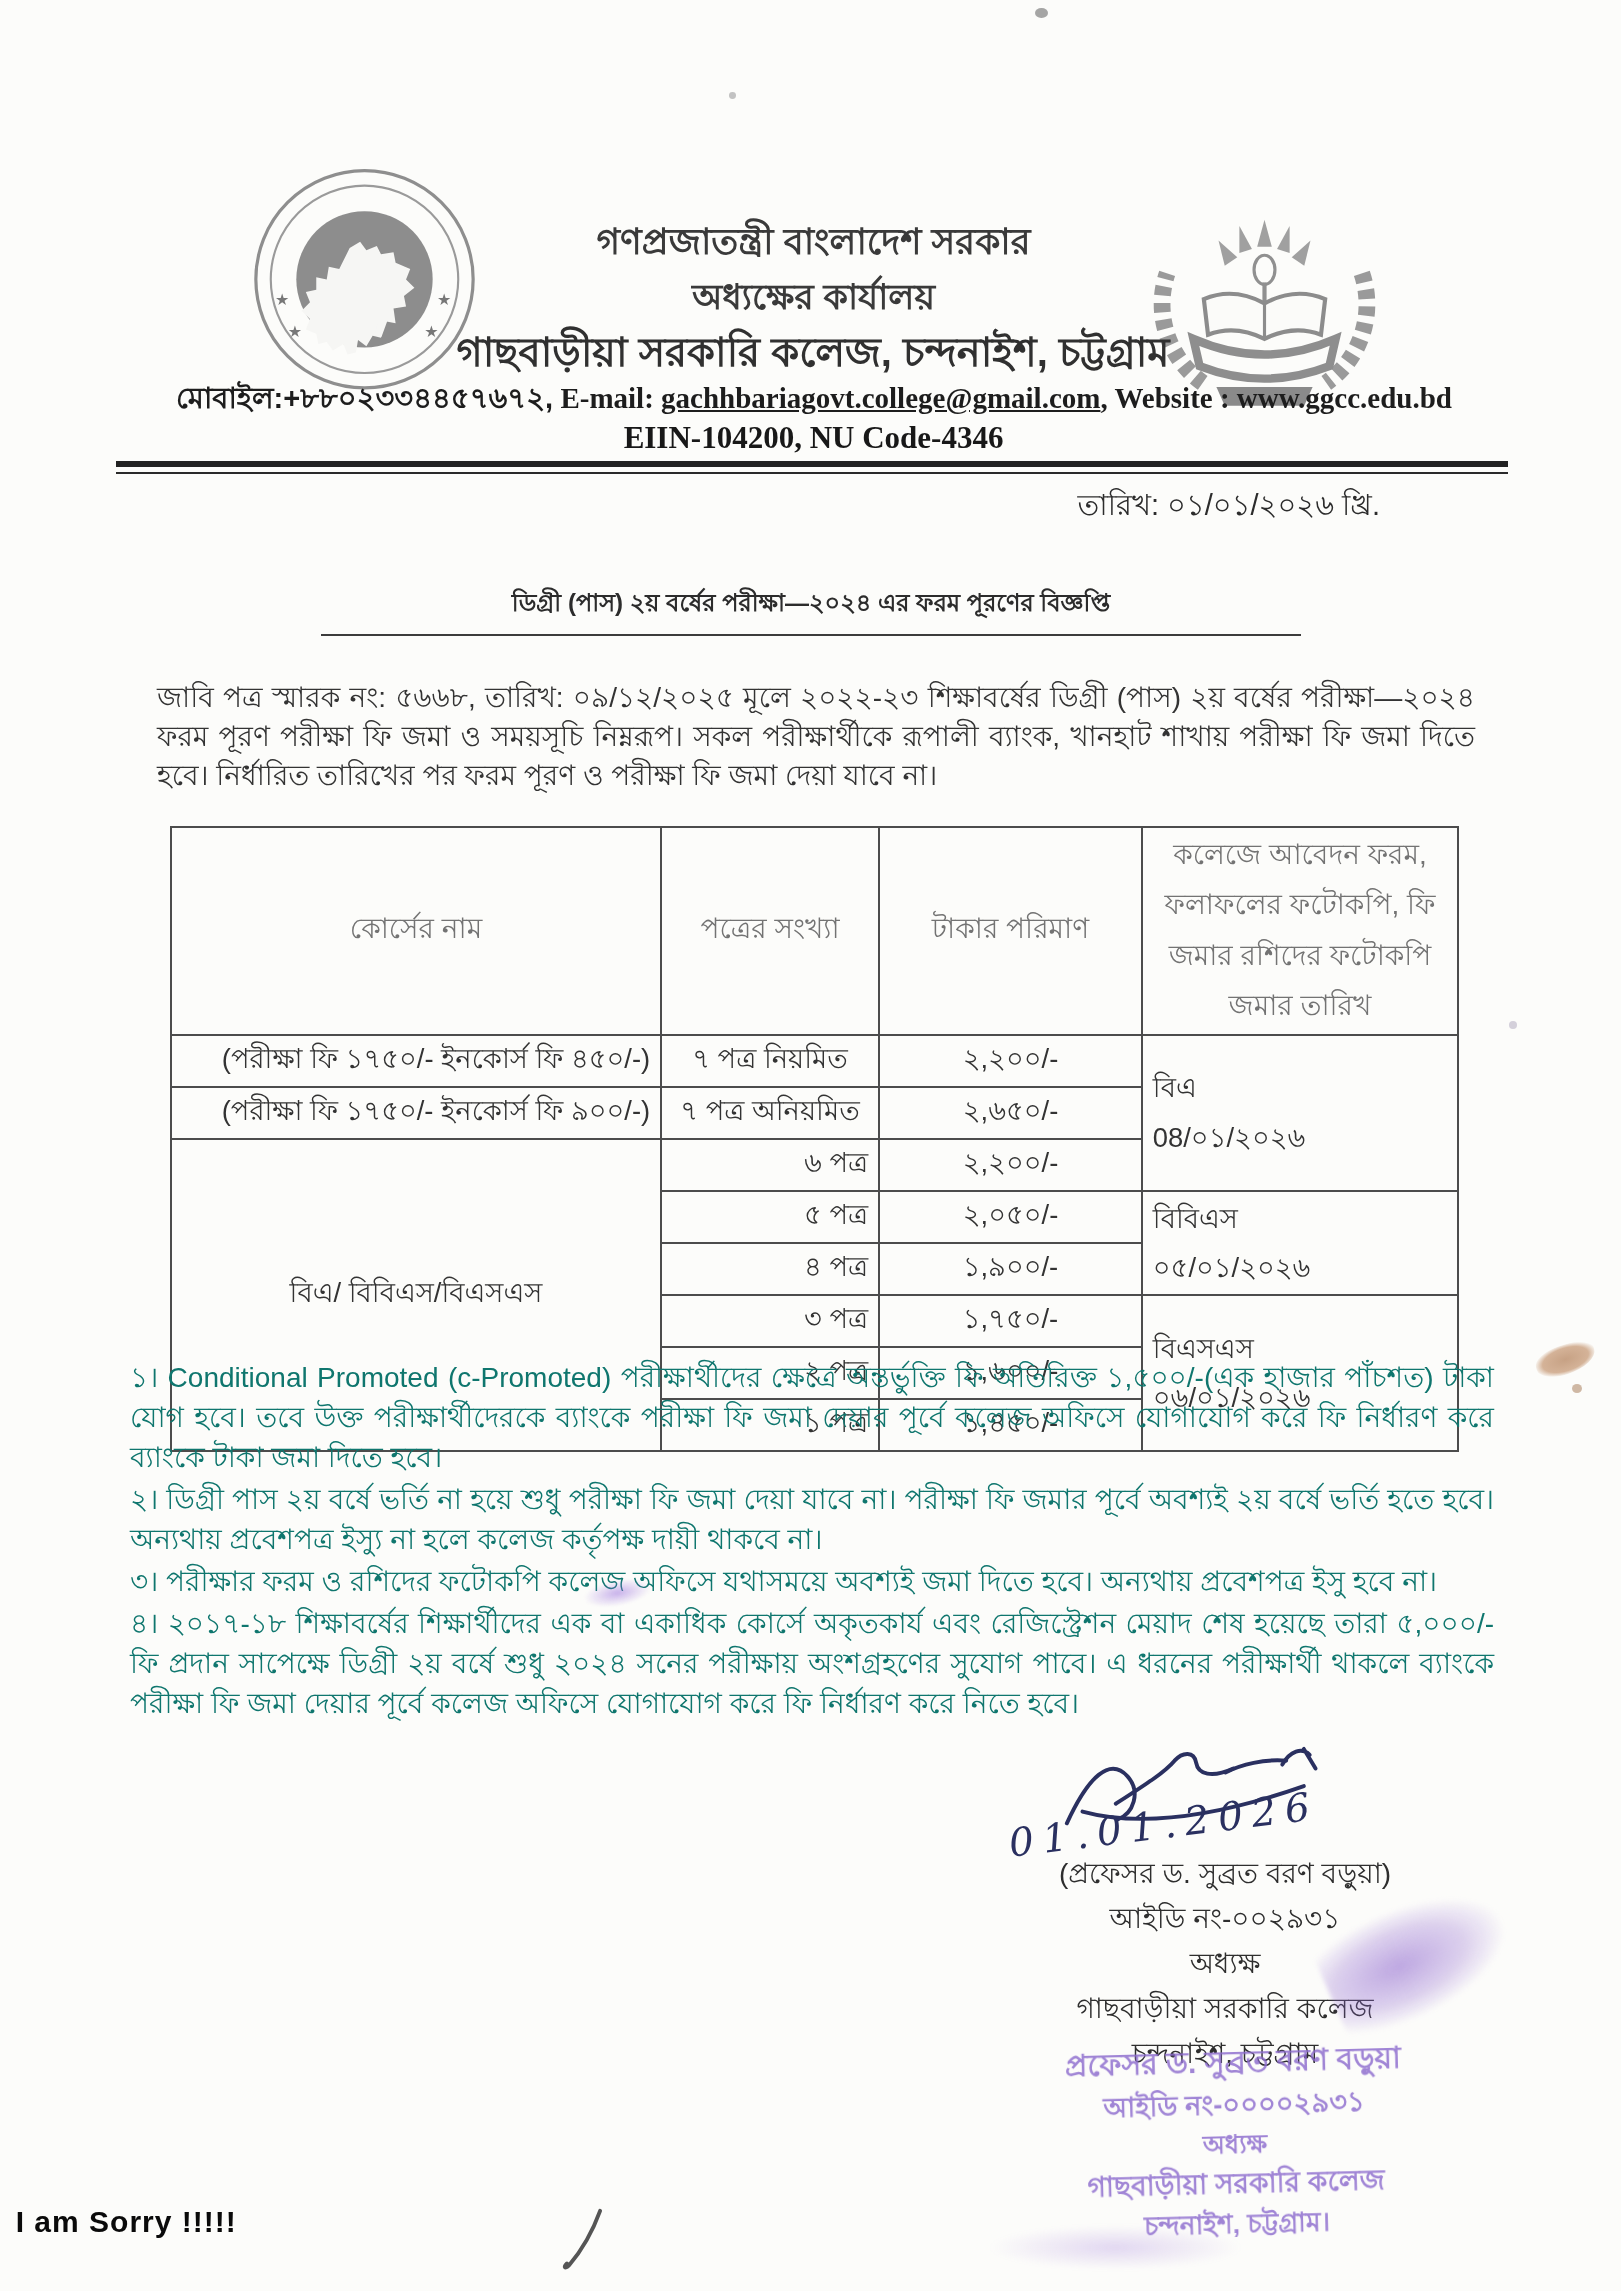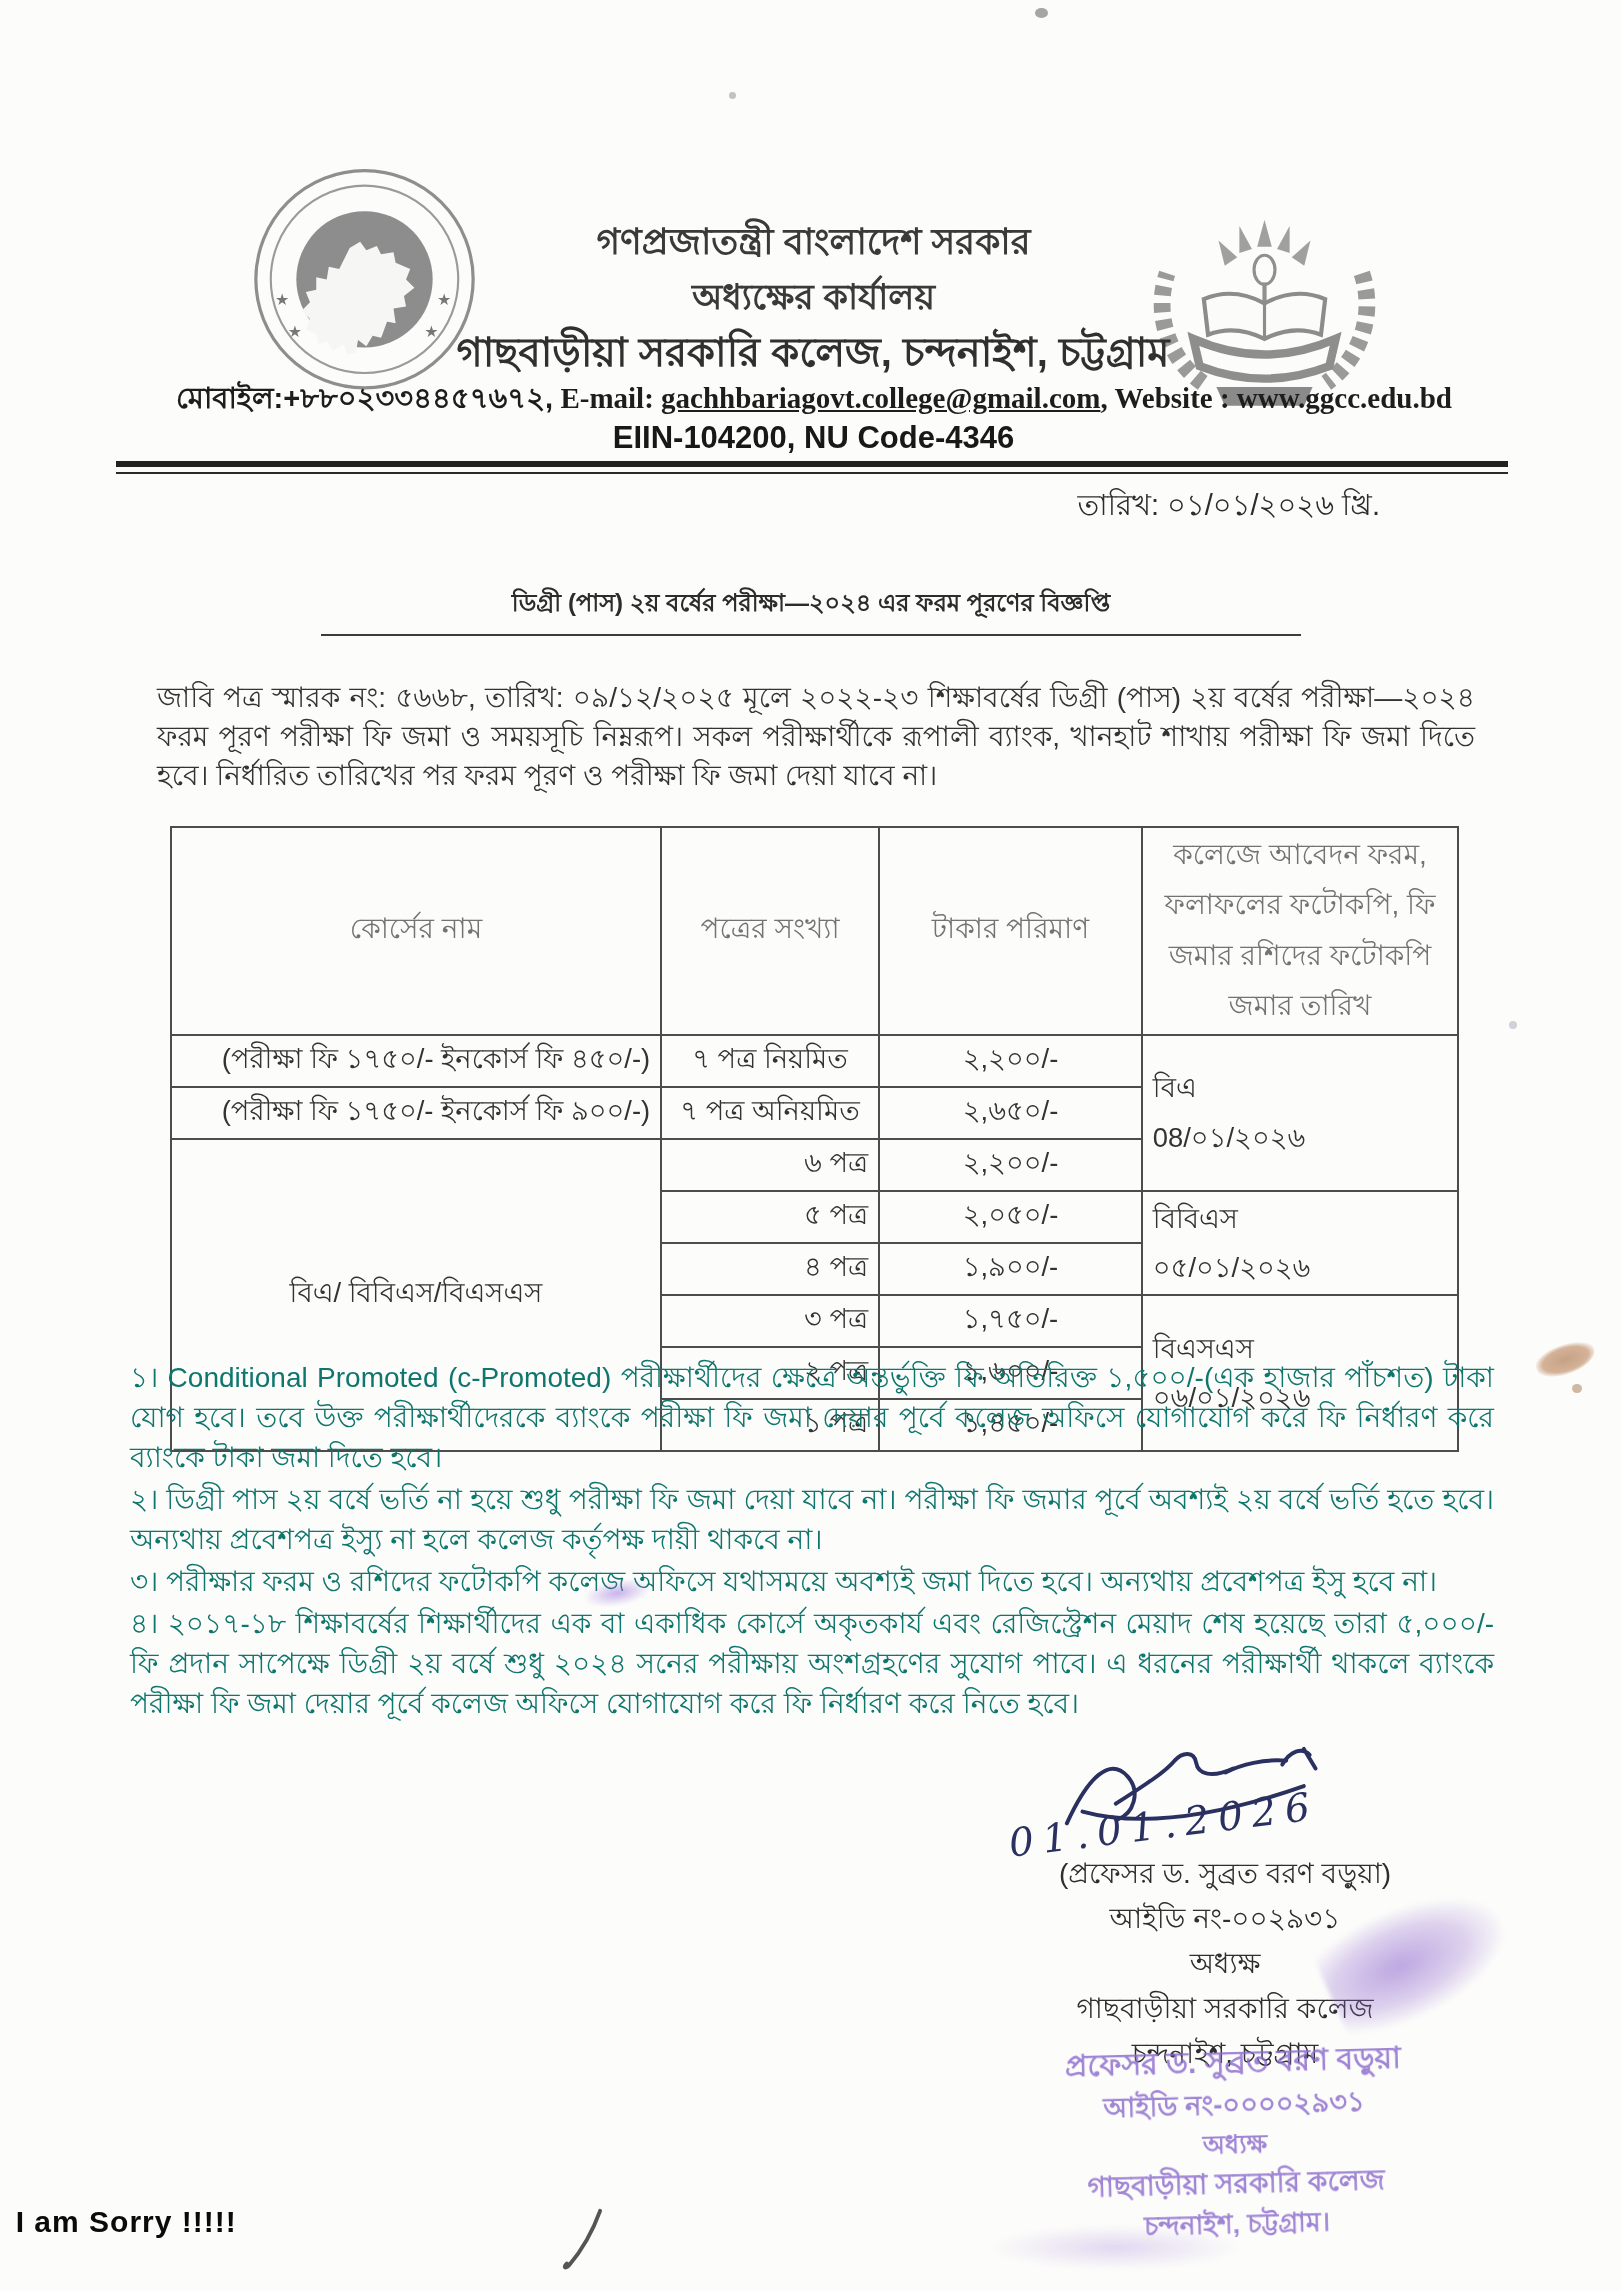--- a/index.html
+++ b/index.html
@@ -9,21 +9,21 @@
   .bn{font-family:"Liberation Sans",sans-serif;}
   .center{text-align:center;}
 
   
   .hdr-line1{left:353px;top:214px;width:921px;font-size:36px;font-weight:bold;color:#3a3a3a;}
   .hdr-line2{left:353px;top:270px;width:921px;font-size:35px;font-weight:bold;color:#3a3a3a;}
   .hdr-line3{left:274px;top:321px;width:1078px;font-size:40px;font-weight:bold;color:#303030;}
   .contact-line{left:118px;top:375px;width:1392px;font-size:29px;font-weight:bold;color:#1d1d1d;text-align:center;}
   .contact-line .email{text-decoration:underline;font-family:"Liberation Serif",serif;}
   .contact-line .eng{font-family:"Liberation Serif",serif;}
-  .eiin-line{left:392px;top:420px;width:843px;font-size:31px;font-weight:bold;font-family:Liberation Sans, sans-serif;color:#181818;}
+  .eiin-line{left:392px;top:420px;width:843px;font-size:31px;font-weight:bold;font-family:Liberation Serif, serif;color:#181818;}
   .rule{left:116px;top:461px;width:1392px;height:4.9px;border-top:6.9px solid #222;border-bottom:2.9px solid #2a2a2a;}
 
   .date-line{top:482px;right:241px;font-size:29px;color:#2c2c2c;}
 
   .doc-title{left:321px;top:584px;width:980px;font-size:24px;font-weight:bold;color:#2c2c2c;text-align:center;border-bottom:2.9px solid #3c3c3c;padding-bottom:9.8px;}
 
   .intro{left:157px;top:678px;width:1318px;font-size:28px;line-height:39px;text-align:justify;color:#333;}
 
   
   table.fees{position:absolute;left:170px;top:826px;border-collapse:collapse;table-layout:fixed;background:transparent;}

